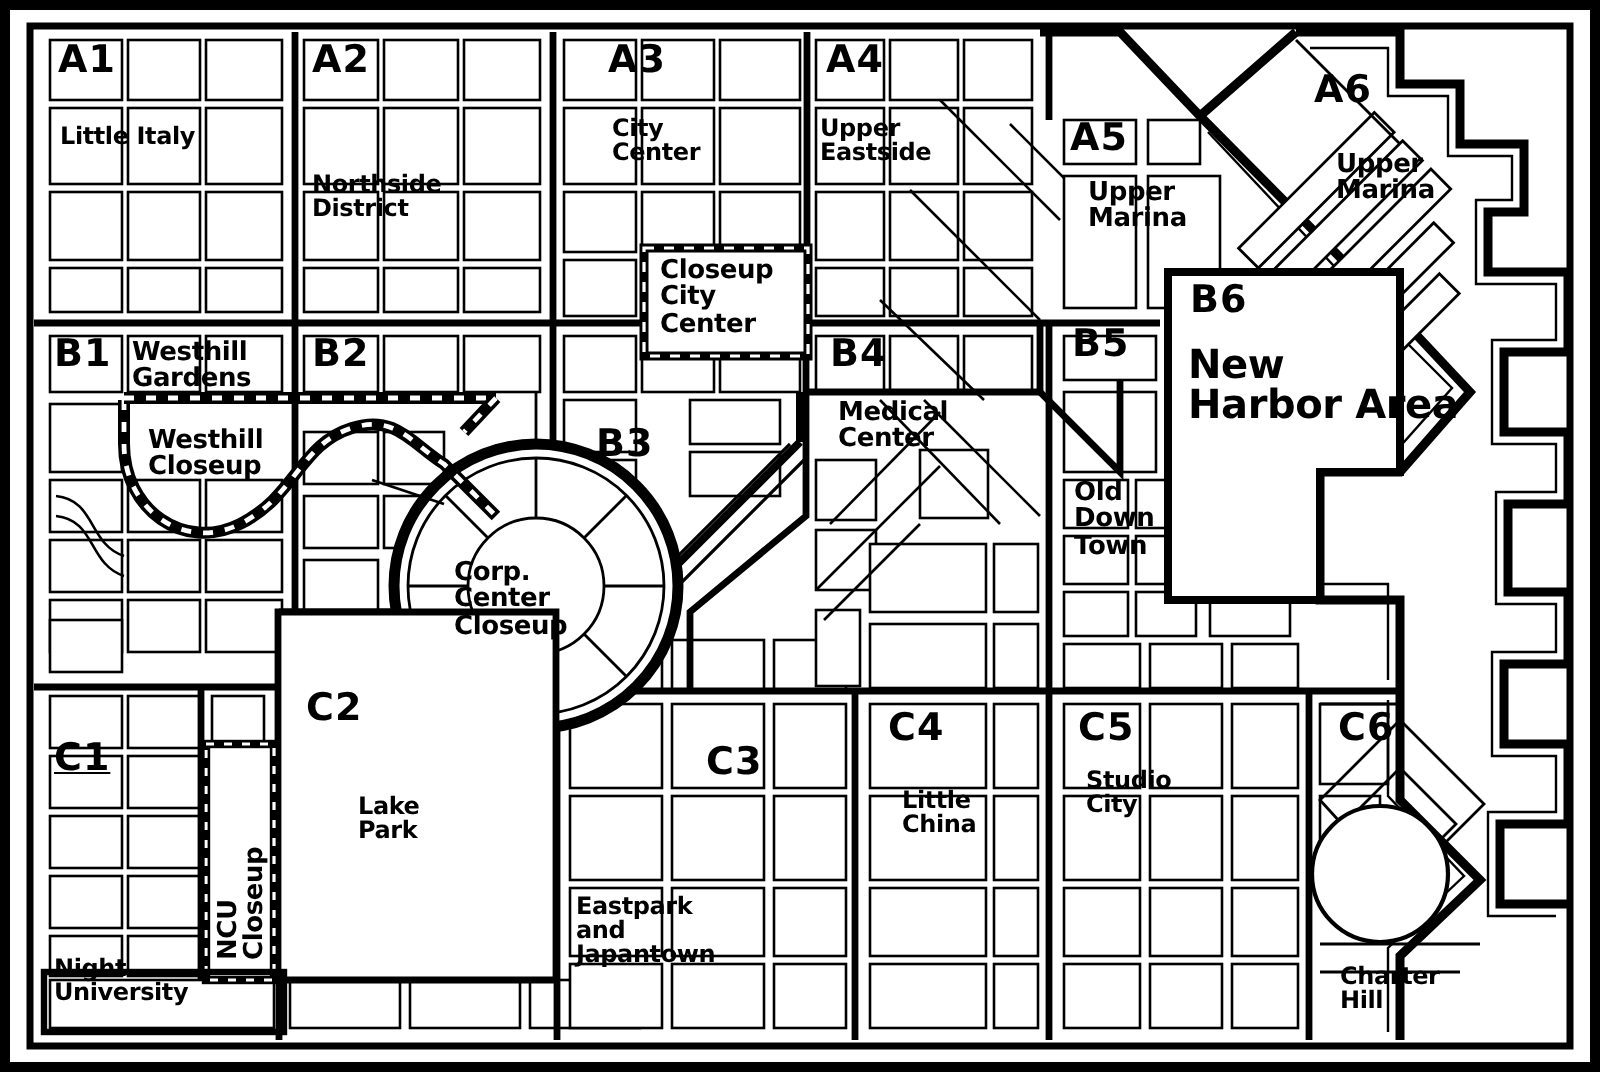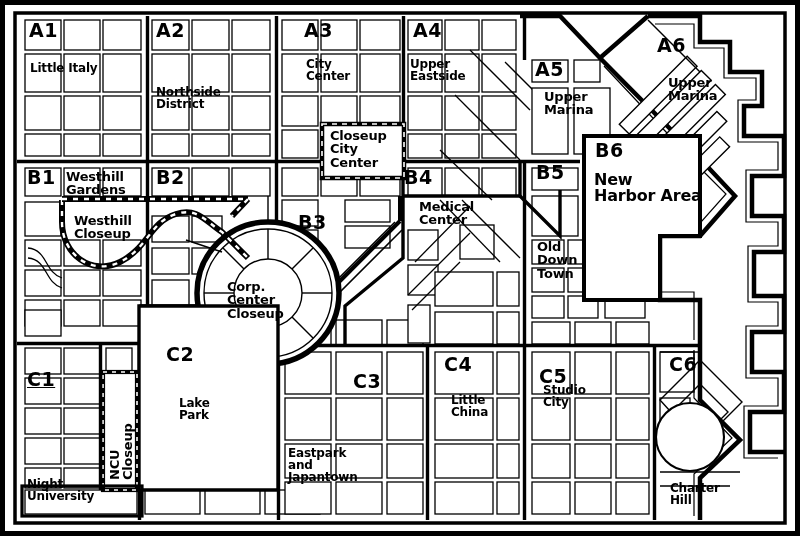--- a/index.html
+++ b/index.html
@@ -25,21 +25,21 @@
     font-family: "DejaVu Sans", sans-serif;
     font-weight: bold;
     color: #000;
     white-space: pre;
     line-height: 1.02;
     letter-spacing: -0.2px;
   }
   .grid-id { font-size: 19px; letter-spacing: 0.5px; }
   .zone-name { font-size: 12px; }
   .zone-name.sm { font-size: 13px; }
-  .zone-name.lg { font-size: 16px; }
+  .zone-name.lg { font-size: 20px; }
   .closeup-lbl { font-size: 13px; }
   .rot90 {
     transform-origin: 0 0;
     transform: rotate(-90deg);
   }
 </style>
 </head>
 <body>
 
 <div id="map-root">
@@ -421,29 +421,29 @@
     <div class="lbl grid-id" style="left:29px;  top:21px;">A1</div>
     <div class="lbl grid-id" style="left:156px; top:21px;">A2</div>
     <div class="lbl grid-id" style="left:286px; top:21px;margin-left:18px;">A3</div>
     <div class="lbl grid-id" style="left:413px; top:21px;text-align:right;">A4</div>
     <div class="lbl grid-id" style="left:535px; top:60px;">A5</div>
     <div class="lbl grid-id" style="left:657px; top:36px;">A6</div>
 
     <div class="lbl grid-id" style="left:27px;  top:168px;">B1</div>
     <div class="lbl grid-id" style="left:156px; top:168px;">B2</div>
     <div class="lbl grid-id" style="left:298px; top:213px;">B3</div>
-    <div class="lbl grid-id" style="left:404px; top:168px;">B4</div>
+    <div class="lbl grid-id" style="left:415px; top:168px;">B4</div>
     <div class="lbl grid-id" style="left:536px; top:163px;">B5</div>
     <div class="lbl grid-id" style="left:595px; top:141px;">B6</div>
 
     <div class="lbl grid-id" style="left:27px;  top:370px;text-decoration:underline;">C1</div>
-    <div class="lbl grid-id" style="left:166px; top:345px;">C2</div>
+    <div class="lbl grid-id" style="left:153px; top:345px;">C2</div>
     <div class="lbl grid-id" style="left:353px; top:372px;">C3</div>
     <div class="lbl grid-id" style="left:444px; top:355px;">C4</div>
-    <div class="lbl grid-id" style="left:539px; top:355px;margin-top:12px;">C5</div>
+    <div class="lbl grid-id" style="left:539px; top:355px;">C5</div>
     <div class="lbl grid-id" style="left:669px; top:355px;">C6</div>
 
     <div class="lbl zone-name" style="left:30px;  top:62px;">Little Italy</div>
     <div class="lbl zone-name" style="left:156px; top:62px;margin-top:24px;">Northside
 District</div>
     <div class="lbl zone-name" style="left:306px; top:58px;">City
 Center</div>
     <div class="lbl zone-name" style="left:410px; top:58px;">Upper
 Eastside</div>
     <div class="lbl zone-name sm" style="left:544px; top:90px;">Upper

